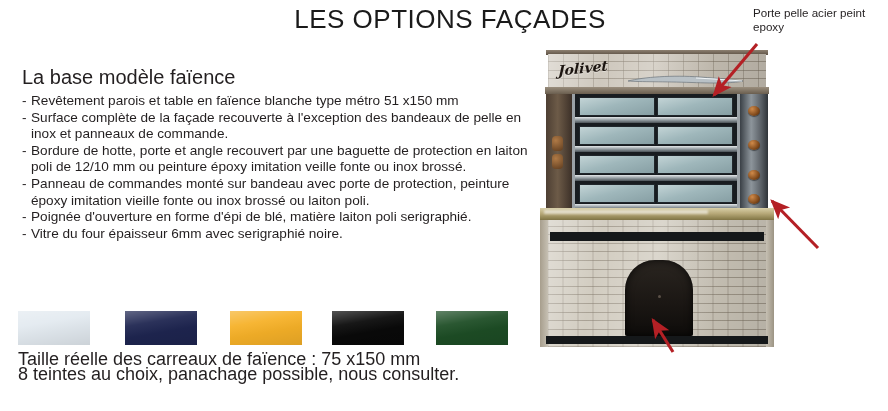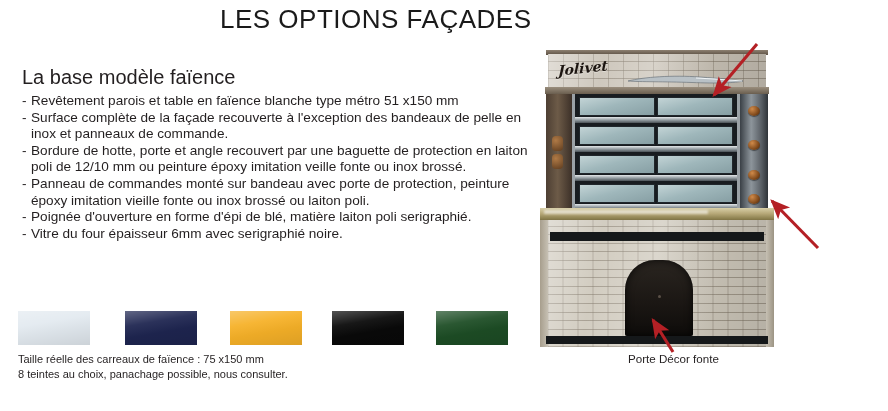--- a/index.html
+++ b/index.html
@@ -10,21 +10,21 @@
     font-family:"Liberation Sans", sans-serif;
     color:#231f20;
     overflow:hidden;
     position:relative;
   }
   .page{position:absolute;inset:0;}
 
   
   .title{
     position:absolute;left:220px;top:4px;width:460px;
-    text-align:left;
+    text-align:center;
     font-size:26px;letter-spacing:.5px;
     font-weight:400;color:#1a1a1a;
     white-space:nowrap;
   }
 
   
   .subtitle{
     position:absolute;left:22px;top:66px;
     font-size:20px;font-weight:400;color:#231f20;
     white-space:nowrap;
@@ -50,21 +50,21 @@
     position:absolute;top:0;width:72px;height:34px;
     border:0;
   }
   .sw-gloss{
     position:absolute;inset:0;
     background:linear-gradient(170deg,rgba(255,255,255,.30) 0%,rgba(255,255,255,.06) 34%,rgba(0,0,0,.04) 60%,rgba(0,0,0,.10) 100%);
     pointer-events:none;
   }
   .caption{
     position:absolute;left:18px;top:352px;
-    font-size:11px;line-height:15.4px;color:#231f20;
+    font-size:18px;line-height:15.4px;color:#231f20;
   }
 
   
   .photo{
     position:absolute;left:533px;top:50px;width:245px;height:297px;
   }
 
   
   .hood{
     position:absolute;left:13px;top:0px;width:222px;height:44px;
@@ -334,21 +334,21 @@
       <div class="base-left-edge"></div>
       <div class="base-right-edge"></div>
       <div class="base-band"></div>
       <div class="base-door">
         <span class="pin"></span>
       </div>
       <div class="base-foot"></div>
     </div>
   </div>
 
-  <div class="anno anno-b">Porte Décor fonte</div>
+  <div class="anno anno-tl">Porte pelle acier peint epoxy</div>
 
   <svg class="arrows">
     <defs>
       <marker id="ah" markerWidth="7" markerHeight="7" refX="5.6" refY="3.1" orient="auto">
         <path d="M0,0.4 L6.4,3.1 L0,5.8 L1.5,3.1 Z" fill="#b42025"></path>
       </marker>
     </defs>
     <line x1="757" y1="44" x2="714" y2="95" stroke="#b42025" stroke-width="3.1" marker-end="url(#ah)"></line>
     <line x1="818" y1="248" x2="772" y2="201" stroke="#b42025" stroke-width="3.1" marker-end="url(#ah)"></line>
     <line x1="673" y1="352" x2="653" y2="320" stroke="#b42025" stroke-width="3.1" marker-end="url(#ah)"></line>

